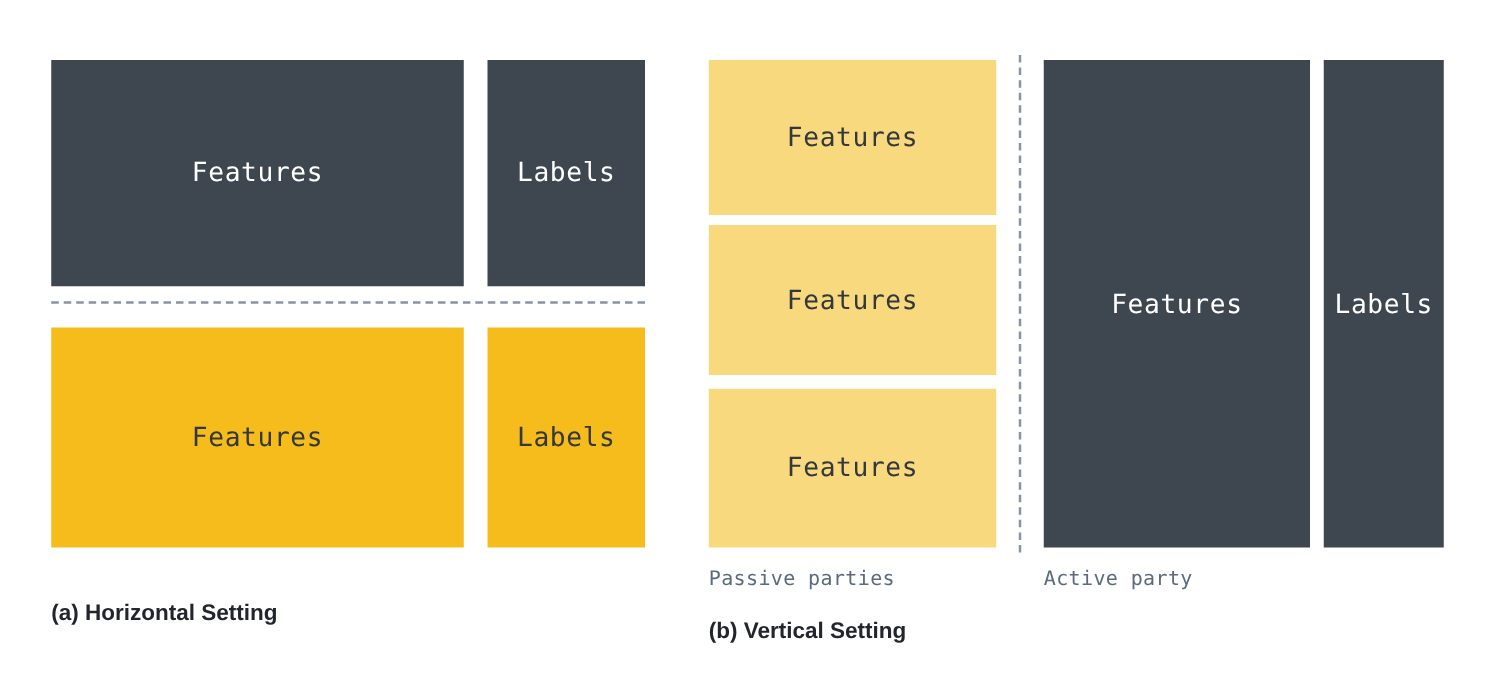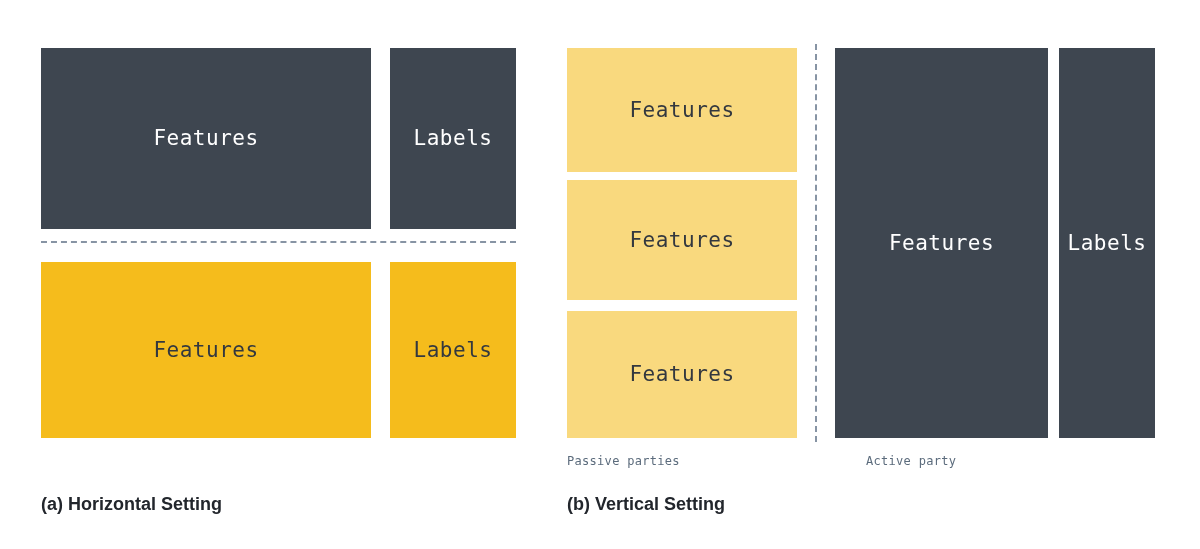--- a/index.html
+++ b/index.html
@@ -58,21 +58,21 @@
   .dash-v {
     position: absolute;
     width: 0;
     border-left: 2px dashed #8794a4;
   }
 
   
   .party-label {
     position: absolute;
     font-family: "DejaVu Sans Mono", "Liberation Mono", monospace;
-    font-size: 12px;
+    font-size: 16px;
     letter-spacing: 0.3px;
     color: #5b6b7c;
     white-space: nowrap;
     line-height: 1;
     user-select: none;
   }
 
   
   .caption {
     position: absolute;
@@ -88,35 +88,35 @@
   
   
   #a-top-features  { left: 41px;  top: 48px;  width: 330px; height: 181px; }
   #a-top-labels    { left: 390px; top: 48px;  width: 126px; height: 181px; }
   
   #a-dash          { left: 41px;  top: 241px; width: 475px; }
   
   #a-bot-features  { left: 41px;  top: 262px; width: 330px; height: 176px; }
   #a-bot-labels    { left: 390px; top: 262px; width: 126px; height: 176px; }
   
-  #a-caption       { left: 41px;  top: 495px; }
+  #a-caption       { left: 41px;  top: 481px; }
 
   
   
   #b-pass-1        { left: 567px; top: 48px;  width: 230px; height: 124px; }
   #b-pass-2        { left: 567px; top: 180px; width: 230px; height: 120px; }
   #b-pass-3        { left: 567px; top: 311px; width: 230px; height: 127px; }
   
   #b-dash          { left: 815px; top: 44px;  height: 398px; }
   
   #b-act-features  { left: 835px; top: 48px;  width: 213px; height: 390px; }
   #b-act-labels    { left: 1059px;top: 48px;  width:  96px; height: 390px; }
   
   #b-passive-note  { left: 567px; top: 455px; }
-  #b-active-note   { left: 866px; top: 455px; }
+  #b-active-note   { left: 835px; top: 455px; }
   
   #b-caption       { left: 567px; top: 495px; }
 </style>
 </head>
 <body>
 
 <div class="figure-root">
 
   <div>
 

